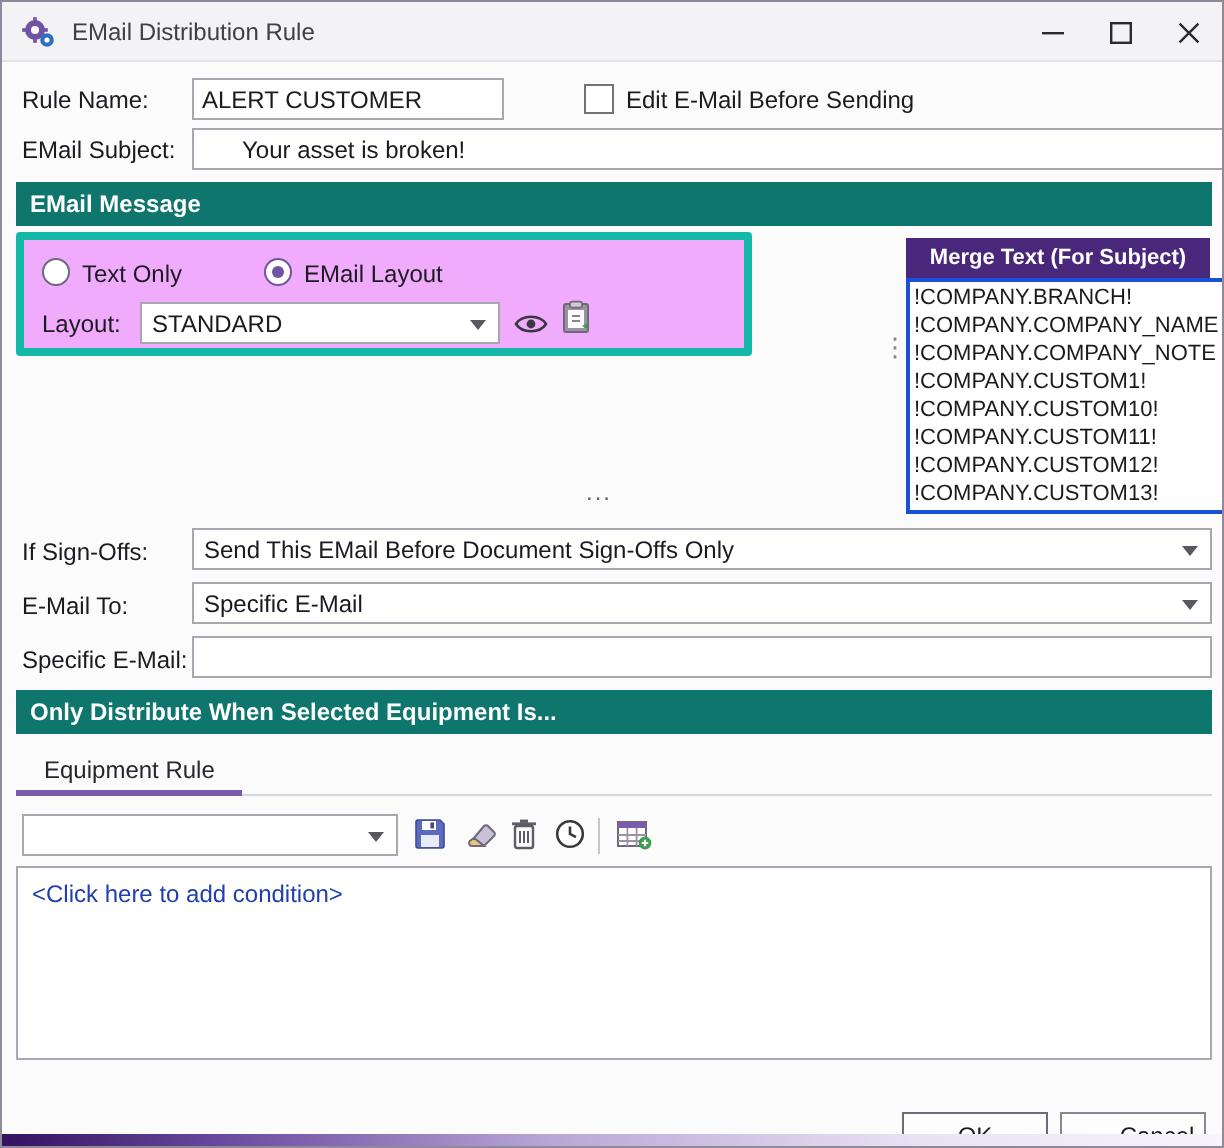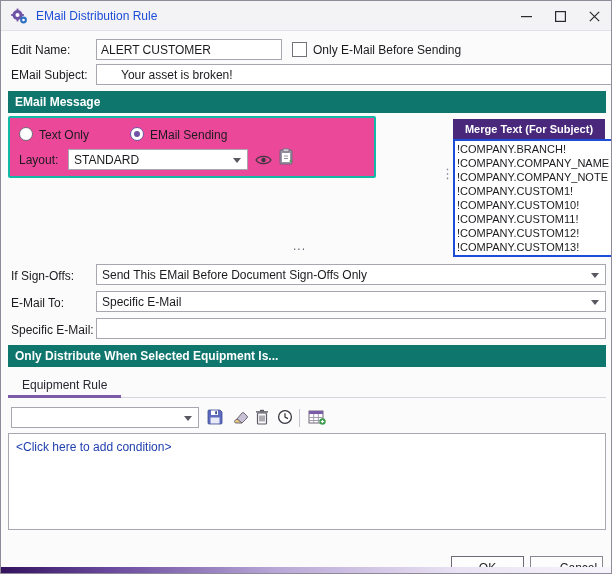--- a/index.html
+++ b/index.html
@@ -4,42 +4,42 @@
 <style>
   * { box-sizing: border-box; margin: 0; padding: 0; }
   html,body { width:612px; height:574px; }
   body { font-family: "Liberation Sans", sans-serif; font-size:12px; color:#1b1b1f; background:#e9e7ee; }
 
   .window { position:relative; width:612px; height:574px; background:#fbfbfc; border:1px solid #8f8a99; overflow:hidden; }
 
   
   .titlebar { position:absolute; left:0; top:0; width:100%; height:30px; background:#f3f2f4; border-bottom:1px solid #e3e1e7; display:flex; align-items:center; }
   .app-icon { margin-left:9px; width:18px; height:18px; display:inline-flex; }
-  .win-title { margin-left:8px; font-size:12px; color:#1d4ed8; }
+  .win-title { margin-left:8px; font-size:12px; color:#404040; }
   .win-controls { position:absolute; right:0; top:0; height:30px; display:flex; }
   .win-btn { width:34px; height:30px; border:none; background:transparent; display:flex; align-items:center; justify-content:center; cursor:default; }
 
   
   .lbl { position:absolute; height:20px; line-height:20px; white-space:nowrap; }
   .txt { position:absolute; height:21px; border:1px solid #a9a6b0; background:#ffffff; font:12px "Liberation Sans", sans-serif; padding:0 4px; color:#1b1b1f; }
   .combo { position:absolute; height:21px; border:1px solid #a9a6b0; background:#ffffff; display:flex; align-items:center; padding:0 18px 0 5px; cursor:default; }
   .combo .val { white-space:nowrap; overflow:hidden; }
   .combo .arrow { position:absolute; right:6px; top:8px; width:0; height:0; border-left:4px solid transparent; border-right:4px solid transparent; border-top:5px solid #5a5761; }
 
   
   .checkbox-box { position:absolute; width:15px; height:15px; border:1px solid #767078; background:#fff; }
   .radio { position:absolute; width:14px; height:14px; border:1px solid #6e6a76; border-radius:50%; background:#fff; }
   .radio.selected { border-color:#6f53a5; }
   .radio.selected::after { content:""; position:absolute; left:3px; top:3px; width:6px; height:6px; border-radius:50%; background:#6f53a5; }
 
   
   .section-header { position:absolute; left:7px; width:598px; height:22px; background:#0f766e; color:#ffffff; font-weight:bold; line-height:22px; padding-left:7px; }
 
   
-  .layout-group { position:absolute; left:7px; top:115px; width:368px; height:62px; border:2px solid #14b8a6; border-radius:2px; background:#ec4899; }
+  .layout-group { position:absolute; left:7px; top:115px; width:368px; height:62px; border:4px solid #14b8a6; border-radius:2px; background:#f0abfc; }
 
   
   .merge-header { position:absolute; left:452px; top:118px; width:152px; height:20px; background:#49287b; color:#fff; font-weight:bold; font-size:11px; text-align:center; line-height:20px; }
   .merge-list { position:absolute; left:452px; top:138px; width:160px; height:118px; border:2px solid #1d4ed8; background:#fff; overflow:hidden; padding:1px 0 0 2px; }
   .merge-item { font-size:11px; line-height:14px; white-space:nowrap; overflow:hidden; }
 
   .grip { position:absolute; left:440px; top:168px; color:#8b8794; font-size:13px; line-height:9px; width:10px; text-align:center; }
   .mid-ellipsis { position:absolute; left:292px; top:238px; color:#66626e; letter-spacing:1px; }
 
   
@@ -93,35 +93,35 @@
           </svg>
       </button>
       <button class="win-btn">
         <svg width="11" height="11" viewBox="0 0 11 11">
             <path d="M0.8 0.8 L10.2 10.2 M10.2 0.8 L0.8 10.2" stroke="#2a2a2e" stroke-width="1.2"></path>
           </svg>
       </button>
     </div>
   </div>
 
-  <div class="lbl" style="left:10px; top:39px;">Edit Name:</div>
-  <input class="txt" style="left: 95px; top: 38px; width: 186px;" value="ALERT CUSTOMER">
+  <div class="lbl" style="left:10px; top:39px;">Rule Name:</div>
+  <input class="txt" style="left: 95px; top: 38px; width: 156px;" value="ALERT CUSTOMER">
   <span class="checkbox-box" style="left:291px; top:41px;"></span>
-  <div class="lbl" style="left:312px; top:39px;">Only E-Mail Before Sending</div>
+  <div class="lbl" style="left:312px; top:39px;">Edit E-Mail Before Sending</div>
 
   <div class="lbl" style="left:10px; top:64px;">EMail Subject:</div>
   <input class="txt" style="left: 95px; top: 63px; width: 574px; padding-left: 24px;" value="Your asset is broken!">
 
   <div class="section-header" style="top:90px;">EMail Message</div>
 
   <div class="layout-group">
     <span class="radio" style="left:9px; top:9px;"></span>
     <div class="lbl" style="left:29px; top:7px;">Text Only</div>
     <span class="radio selected" style="left:120px; top:9px;"></span>
-    <div class="lbl" style="left:140px; top:7px;">EMail Sending</div>
+    <div class="lbl" style="left:140px; top:7px;">EMail Layout</div>
 
     <div class="lbl" style="left:9px; top:32px;">Layout:</div>
     <div class="combo" style="left:58px; top:31px; width:180px;">
       <span class="val">STANDARD</span>
       <span class="arrow"></span>
     </div>
     <button class="icon-btn" style="left:243px; top:32px;">
       <svg width="17" height="12" viewBox="0 0 17 12">
         <path d="M1 6 C4 1.2 13 1.2 16 6 C13 10.8 4 10.8 1 6 Z" fill="none" stroke="#3a3740" stroke-width="1.3"></path>
         <circle cx="8.5" cy="6" r="2.2" fill="#3a3740"></circle>

